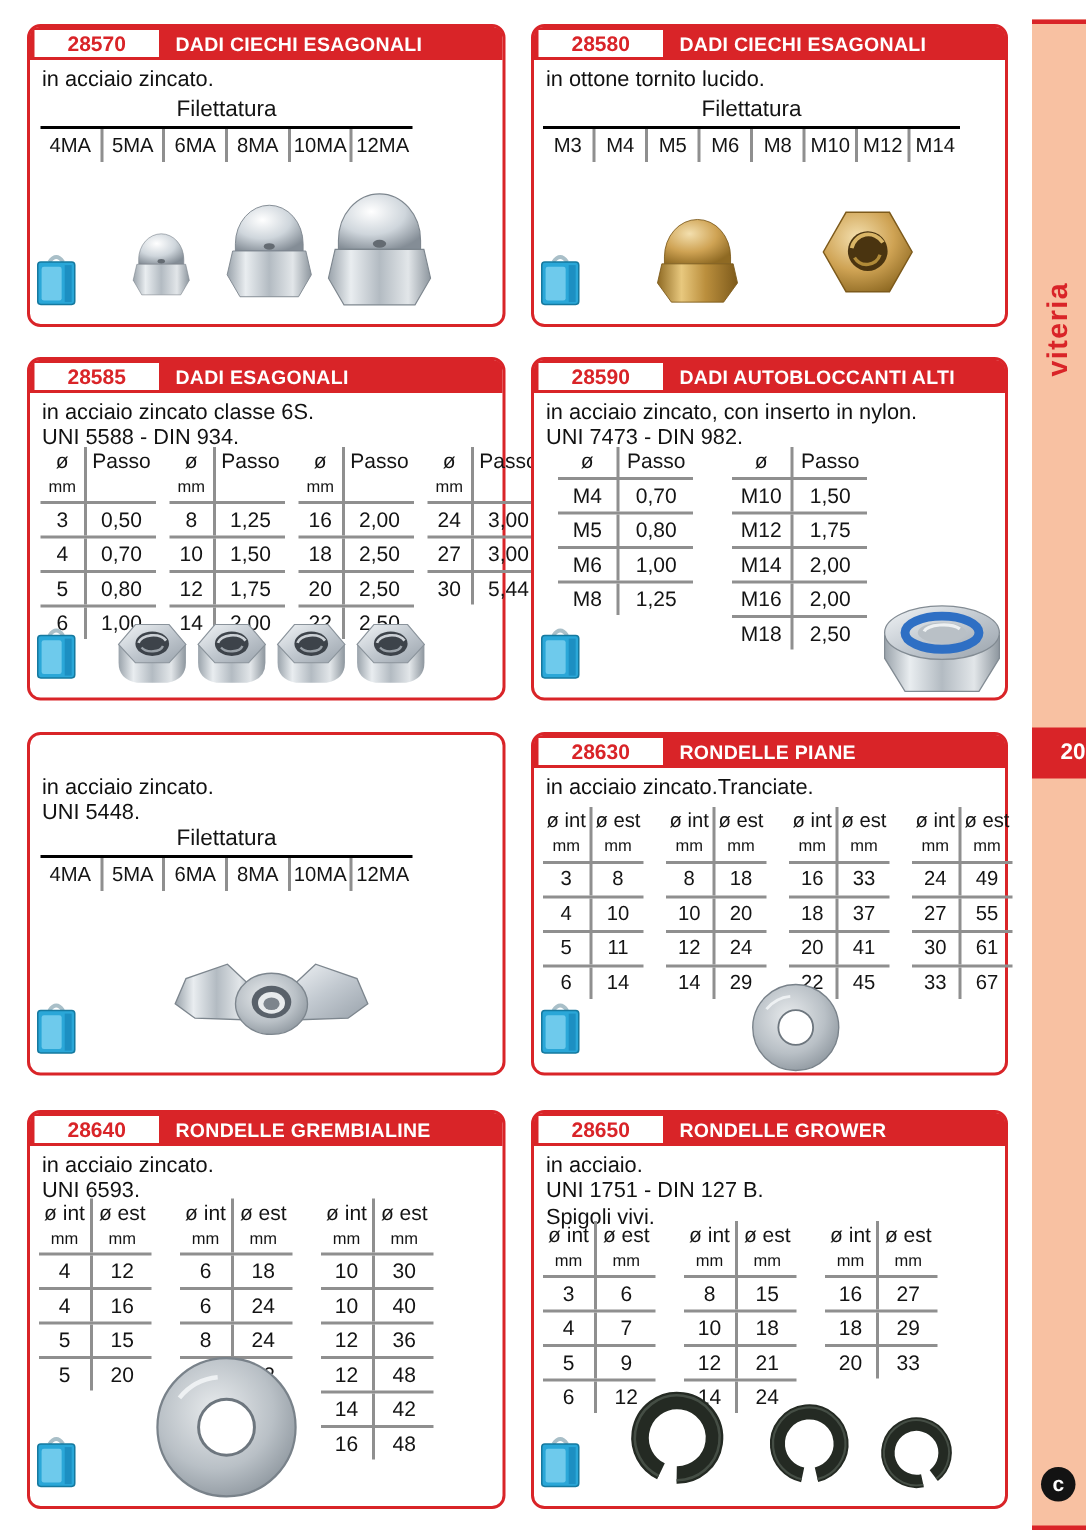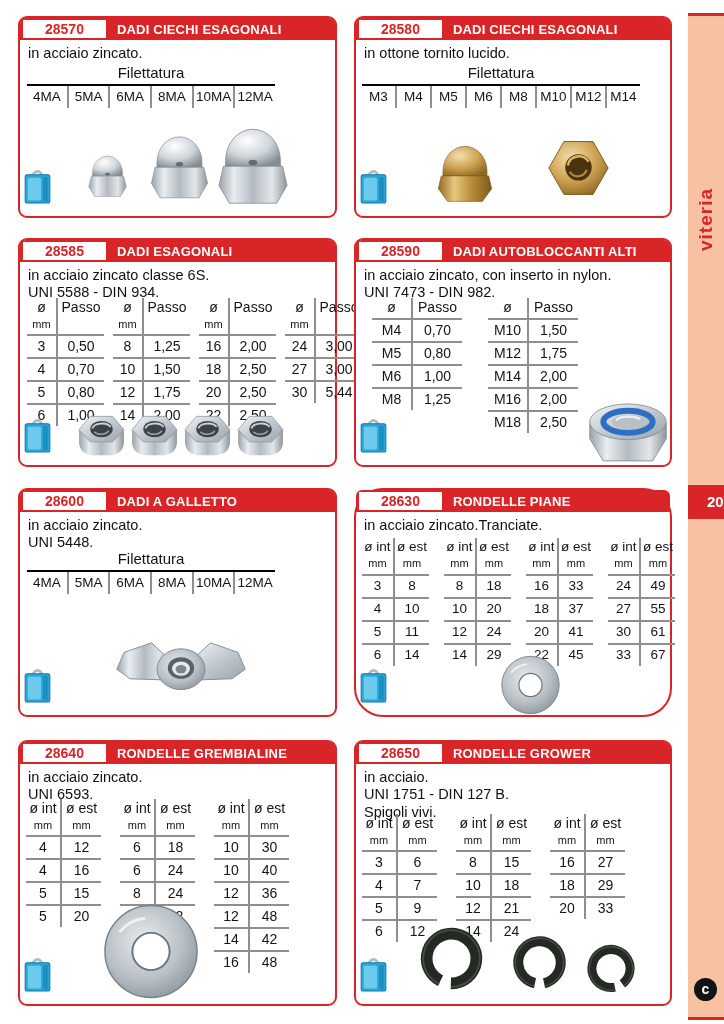--- a/index.html
+++ b/index.html
@@ -6,21 +6,21 @@
   #page{position:relative;width:724px;height:1024px;background:#ffffff;overflow:hidden;
         font-family:"Liberation Sans", sans-serif;color:#141414;}
 
   
   .panel{position:absolute;background:#fff;border:2px solid #d92428;border-radius:9px;box-sizing:border-box;}
   .p1{left:18px;top:16px;width:319px;height:202px;}
   .p2{left:354px;top:16px;width:318px;height:202px;}
   .p3{left:18px;top:238px;width:319px;height:229px;}
   .p4{left:354px;top:238px;width:318px;height:229px;}
   .p5{left:18px;top:488px;width:319px;height:229px;}
-  .p6{left:354px;top:488px;width:318px;height:229px;border-radius:29px;}
+  .p6{left:354px;top:488px;width:318px;height:229px;}
   .p7{left:18px;top:740px;width:319px;height:266px;}
   .p8{left:354px;top:740px;width:318px;height:266px;}
 
   .panel-header{display:flex;align-items:center;height:22px;background:#d92428;border-radius:6px 6px 0 0;}
   .code-box{background:#fff;color:#d92428;font-weight:bold;font-size:14px;height:18px;line-height:18px;
             padding:0 22px;margin-left:3px;}
   .panel-title{color:#fff;font-weight:bold;font-size:13px;margin-left:11px;letter-spacing:.2px;white-space:nowrap;}
 
   .desc{position:absolute;left:8px;top:27px;font-size:14.5px;line-height:1.2;color:#111;}
 
@@ -419,24 +419,20 @@
       </div>
     <svg class="img img-a">
         <use href="#sym-locknut"></use>
       </svg>
     <svg class="pkg">
         <use href="#sym-package"></use>
       </svg>
   </div>
 
   <div class="panel p5">
-    <div class="panel-header">
-      <div class="code-box">28600</div>
-      <div class="panel-title">DADI A GALLETTO</div>
-    </div>
     <div class="desc">
         <div class="desc-line">in acciaio zincato.</div>
         <div class="desc-line">UNI 5448.</div>
       </div>
     <div class="fil-table">
         <div class="fil-label">Filettatura</div>
         <div class="fil-row">
           <div class="fil-cell">4MA</div>
           <div class="fil-cell">5MA</div>
           <div class="fil-cell">6MA</div>

